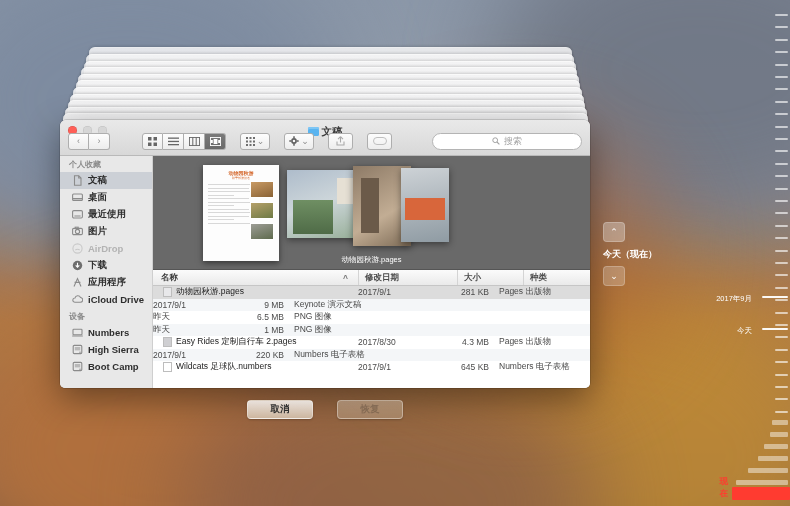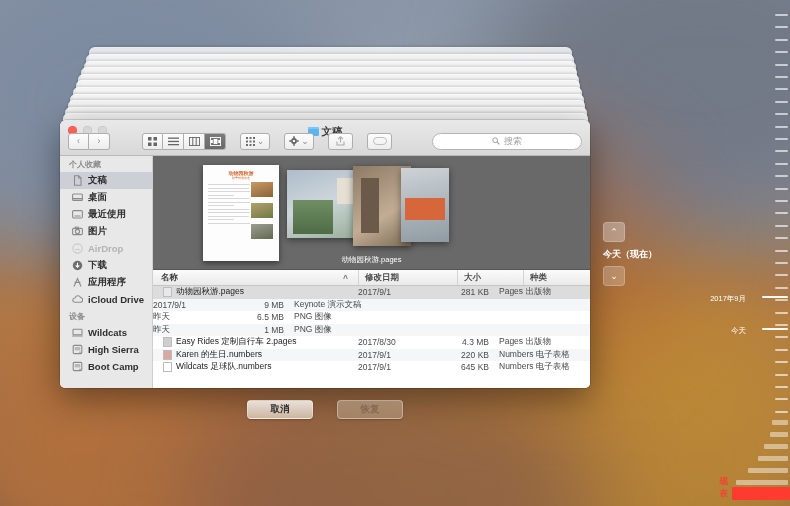--- a/index.html
+++ b/index.html
@@ -155,21 +155,21 @@
     width: 22px; height: 20px; border-radius: 4px;
     background: rgba(255,255,255,.30);
     border: .5px solid rgba(255,255,255,.22);
     display: flex; align-items: center; justify-content: center;
     color: #fff; font-size: 9px;
   }
   .tm-arrow.down { background: rgba(255,255,255,.22); }
   .tm-label { color: #fff; font-size: 9px; font-weight: bold; margin: 6px 0 5px; white-space: nowrap; width: 70px; text-align: left; }
   .timeline { position: absolute; right: 0; top: 0; width: 62px; height: 506px; }
   .tick { position: absolute; right: 2px; height: 2px; background: rgba(255,255,255,.62); border-radius: 1px; }
-  .tl-text { position: absolute; right: 44px; color: #fff; font-size: 7.5px; white-space: nowrap; text-align: right; }
+  .tl-text { position: absolute; right: 38px; color: #fff; font-size: 7.5px; white-space: nowrap; text-align: right; }
   .tl-now {
     position: absolute; right: 0; bottom: 6px; width: 58px; height: 13px;
     background: #ff3b30; border-radius: 1px;
   }
   .tl-now-label { position: absolute; right: 62px; bottom: 6px; color: #ff3b30; font-size: 8.5px; font-weight: bold; }
 </style>
 </head>
 <body>
 
 <div id="stage">
@@ -351,21 +351,21 @@
               <span>iCloud Drive</span>
             </div>
           </div>
         <div class="sb-head">设备</div>
         <div id="dev-list">
             <div class="sb-item">
               <svg class="sb-ico" viewBox="0 0 11 11">
                 <rect x="1" y="2.2" width="9" height="5.6" rx="0.8" stroke="#8b8b8b" stroke-width="1.1" fill="none"></rect>
                 <line x1="0.2" y1="9" x2="10.8" y2="9" stroke="#8b8b8b" stroke-width="1.1" fill="none"></line>
               </svg>
-              <span>Wildcats</span>
+              <span>Numbers</span>
             </div>
             <div class="sb-item">
               <svg class="sb-ico" viewBox="0 0 11 11">
                 <rect x="1.2" y="1.4" width="8.6" height="8.2" rx="1" stroke="#8b8b8b" stroke-width="1.1" fill="none"></rect>
                 <rect x="2.8" y="3" width="5.4" height="3.4" fill="#b9b9b9"></rect>
                 <circle cx="8" cy="8.2" r="0.7" fill="#8b8b8b"></circle>
               </svg>
               <span>High Sierra</span>
             </div>
             <div class="sb-item">
@@ -455,24 +455,20 @@
             <div class="row">
               <div class="c-name">
                 <span class="ficon" style="background:#cfcfd2"></span>
                 <span>Easy Rides 定制自行车 2.pages</span>
               </div>
               <div class="c-date">2017/8/30</div>
               <div class="c-size">4.3 MB</div>
               <div class="c-kind">Pages 出版物</div>
             </div>
             <div class="row alt">
-              <div class="c-name">
-                <span class="ficon" style="background:#d8a9a0"></span>
-                <span>Karen 的生日.numbers</span>
-              </div>
               <div class="c-date">2017/9/1</div>
               <div class="c-size">220 KB</div>
               <div class="c-kind">Numbers 电子表格</div>
             </div>
             <div class="row">
               <div class="c-name">
                 <span class="ficon" style="background:#ffffff"></span>
                 <span>Wildcats 足球队.numbers</span>
               </div>
               <div class="c-date">2017/9/1</div>

